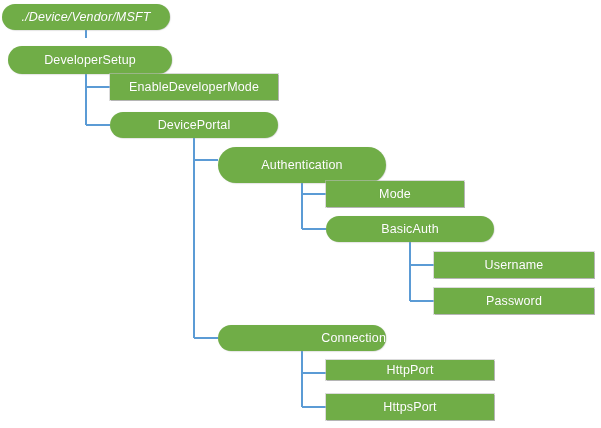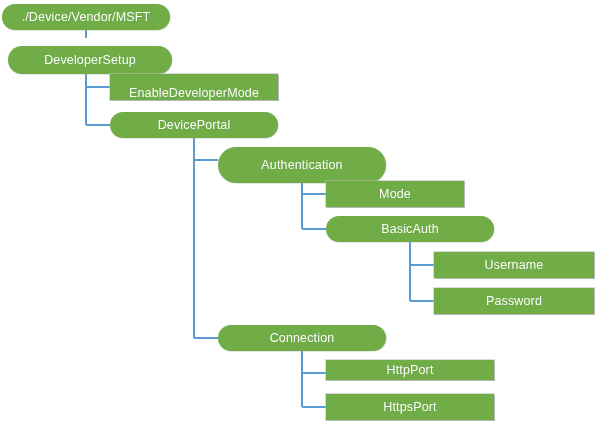--- a/index.html
+++ b/index.html
@@ -65,48 +65,48 @@
       <polyline points="302,194 326,194" fill="none" stroke="#5B9BD5" stroke-width="1.6" shape-rendering="crispEdges"></polyline>
       <polyline points="302,229 326,229" fill="none" stroke="#5B9BD5" stroke-width="1.6" shape-rendering="crispEdges"></polyline>
       <polyline points="410,242 410,301" fill="none" stroke="#5B9BD5" stroke-width="1.6" shape-rendering="crispEdges"></polyline>
       <polyline points="410,265 434,265" fill="none" stroke="#5B9BD5" stroke-width="1.6" shape-rendering="crispEdges"></polyline>
       <polyline points="410,301 434,301" fill="none" stroke="#5B9BD5" stroke-width="1.6" shape-rendering="crispEdges"></polyline>
       <polyline points="302,351 302,407" fill="none" stroke="#5B9BD5" stroke-width="1.6" shape-rendering="crispEdges"></polyline>
       <polyline points="302,373 326,373" fill="none" stroke="#5B9BD5" stroke-width="1.6" shape-rendering="crispEdges"></polyline>
       <polyline points="302,407 326,407" fill="none" stroke="#5B9BD5" stroke-width="1.6" shape-rendering="crispEdges"></polyline>
     </svg>
   <div id="node-layer">
-      <div class="node pill" style="left: 2px; top: 4px; width: 168px; height: 26px; background: rgb(112, 173, 71); color: rgb(255, 255, 255);">
+      <div class="node pill" style="left: 2px; top: 4px; width: 168px; height: 26px; background: rgb(112, 173, 71); color: rgb(255, 255, 255); font-style: italic;">
         <span>./Device/Vendor/MSFT</span>
       </div>
       <div class="node pill" style="left: 8px; top: 46px; width: 164px; height: 28px; background: rgb(112, 173, 71); color: rgb(255, 255, 255);">
         <span>DeveloperSetup</span>
       </div>
-      <div class="node rect" style="left: 110px; top: 74px; width: 168px; height: 26px; background: rgb(112, 173, 71); color: rgb(255, 255, 255); align-items: flex-end;">
+      <div class="node rect" style="left: 110px; top: 74px; width: 168px; height: 26px; background: rgb(112, 173, 71); color: rgb(255, 255, 255);">
         <span>EnableDeveloperMode</span>
       </div>
       <div class="node pill" style="left: 110px; top: 112px; width: 168px; height: 26px; background: rgb(112, 173, 71); color: rgb(255, 255, 255);">
         <span>DevicePortal</span>
       </div>
       <div class="node pill" style="left: 218px; top: 147px; width: 168px; height: 36px; background: rgb(112, 173, 71); color: rgb(255, 255, 255);">
         <span>Authentication</span>
       </div>
       <div class="node rect" style="left: 326px; top: 181px; width: 138px; height: 26px; background: rgb(112, 173, 71); color: rgb(255, 255, 255);">
         <span>Mode</span>
       </div>
       <div class="node pill" style="left: 326px; top: 216px; width: 168px; height: 26px; background: rgb(112, 173, 71); color: rgb(255, 255, 255);">
         <span>BasicAuth</span>
       </div>
       <div class="node rect" style="left: 434px; top: 252px; width: 160px; height: 26px; background: rgb(112, 173, 71); color: rgb(255, 255, 255);">
         <span>Username</span>
       </div>
       <div class="node rect" style="left: 434px; top: 288px; width: 160px; height: 26px; background: rgb(112, 173, 71); color: rgb(255, 255, 255); text-align: right;">
         <span>Password</span>
       </div>
-      <div class="node pill" style="left: 218px; top: 325px; width: 168px; height: 26px; background: rgb(112, 173, 71); color: rgb(255, 255, 255);">
+      <div class="node pill" style="left: 218px; top: 325px; width: 168px; height: 26px; background: rgb(112, 173, 71); color: rgb(255, 255, 255); justify-content: flex-end;">
         <span>Connection</span>
       </div>
       <div class="node rect" style="left: 326px; top: 360px; width: 168px; height: 20px; background: rgb(112, 173, 71); color: rgb(255, 255, 255);">
         <span>HttpPort</span>
       </div>
       <div class="node rect" style="left: 326px; top: 394px; width: 168px; height: 26px; background: rgb(112, 173, 71); color: rgb(255, 255, 255);">
         <span>HttpsPort</span>
       </div>
     </div>
 </div>

